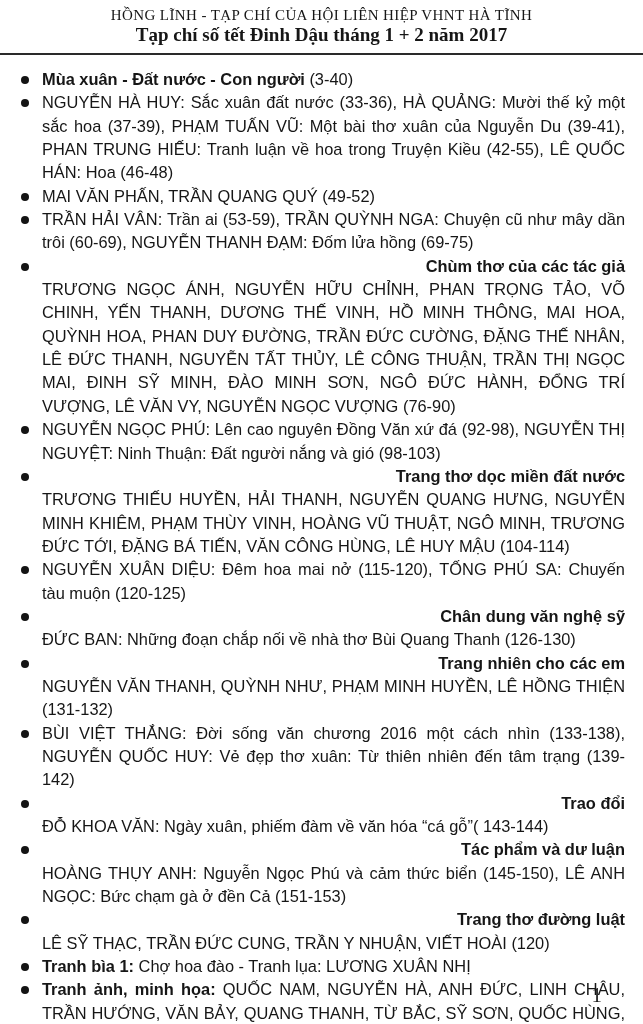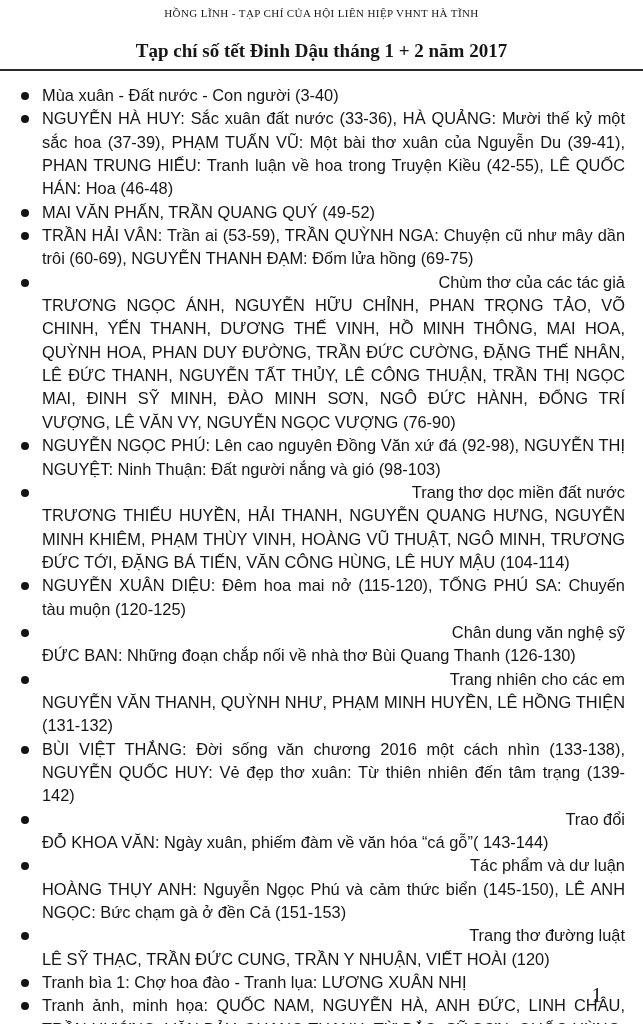--- a/index.html
+++ b/index.html
@@ -10,28 +10,28 @@
     font-family: "Liberation Sans", sans-serif;
     position: relative;
     overflow: hidden;
   }
   .masthead {
     text-align: center;
     padding-top: 7px;
     font-family: "Liberation Serif", serif;
   }
   .masthead-title {
-    font-size: 11px;
+    font-size: 15px;
     letter-spacing: 0.4px;
     white-space: nowrap;
   }
   .masthead-subtitle {
     font-size: 19px;
     font-weight: bold;
-    margin-top: 21px;
+    margin-top: 0;
     white-space: nowrap;
   }
   .header-rule {
     height: 0;
     border-top: 2px solid #2a2a2a;
     margin-top: 7px;
   }
   ul.toc {
     list-style: none;
     margin: 13px 0 0 0;
@@ -45,21 +45,21 @@
     text-align: justify;
   }
   .bullet {
     position: absolute;
     left: 1px;
     top: 8px;
     width: 8px; height: 8px;
     border-radius: 50%;
     background: #141414;
   }
-  .hd { font-weight: normal; }
+  .hd { font-weight: bold; }
   .hd.block { display: block; text-align: right; }
   .pageno {
     position: absolute;
     right: 41px;
     top: 983px;
     font-family: "Liberation Serif", serif;
     font-size: 21px;
     color: #1b1b1b;
   }
 </style>

